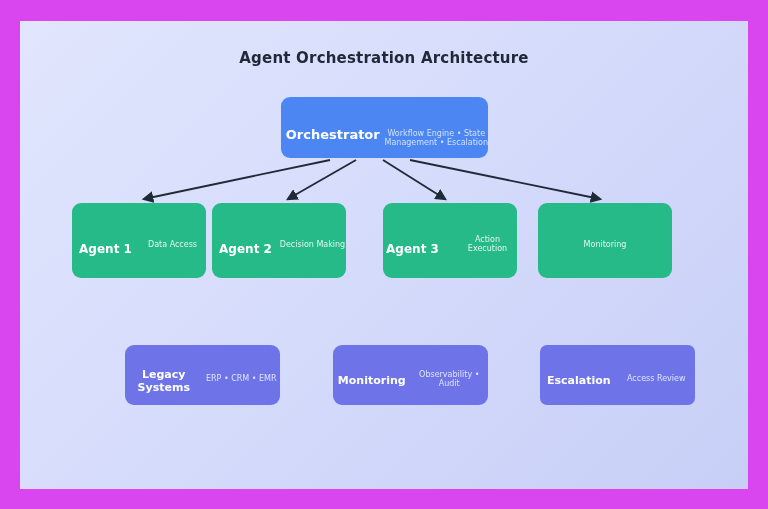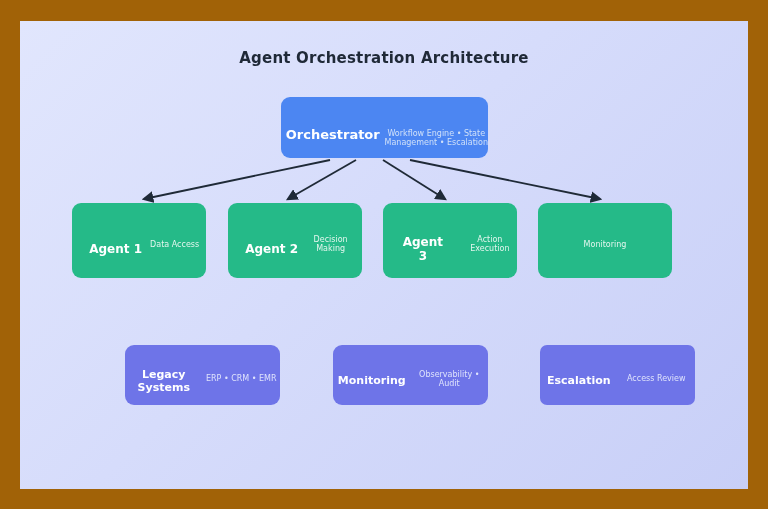--- a/index.html
+++ b/index.html
@@ -2,21 +2,21 @@
 <html><head>
 <meta charset="utf-8">
 <style>
   * { margin: 0; padding: 0; box-sizing: border-box; }
   html, body {
     width: 768px; height: 509px;
     background: #ffffff;
     font-family: "DejaVu Sans", "Liberation Sans", sans-serif;
     overflow: hidden;
   }
-  .stage { position: relative; width: 768px; height: 509px; background: #a16207; }
+  .stage { position: relative; width: 768px; height: 509px; background: #d946ef; }
   .canvas {
     position: absolute;
     left: 20px; top: 21px;
     width: 728px; height: 468px;
     background: linear-gradient(135deg, #e1e6fd 0%, #d6dcfb 45%, #c8cff7 100%);
   }
   .diagram-title {
     position: absolute;
     left: 0; top: 28px; width: 728px;
     text-align: center;
@@ -49,24 +49,24 @@
     justify-content: flex-start;
   }
   .node-orchestrator .node-title { font-size: 13px; margin-top: 13px; }
   .node-orchestrator .node-subtitle { color: #cfe0f9; margin-top: 20px; }
   .node-agent {
     width: 134px; height: 75px;
     top: 182px;
     background: #25ba88;
     justify-content: flex-start;
   }
-  .node-agent .node-title { font-size: 12px; margin-top: 16px; padding-left: 16px; }
+  .node-agent .node-title { font-size: 12px; margin-top: 16px; }
   .node-agent .node-subtitle { color: #e3f6ee; margin-top: 7px; }
   .agent-0 { left: 52px; }
-  .agent-1 { left: 208px; }
+  .agent-1 { left: 192px; }
   .agent-2 { left: 363px; gap: 16px; }
   .agent-3 { left: 518px; }
   .node-system {
     width: 155px; height: 60px;
     top: 324px;
     background: #6e74e8;
     justify-content: flex-start;
   }
   .node-system .node-title { font-size: 11px; margin-top: 11px; }
   .node-system .node-subtitle { color: #dfe3fc; margin-top: 7px; }

